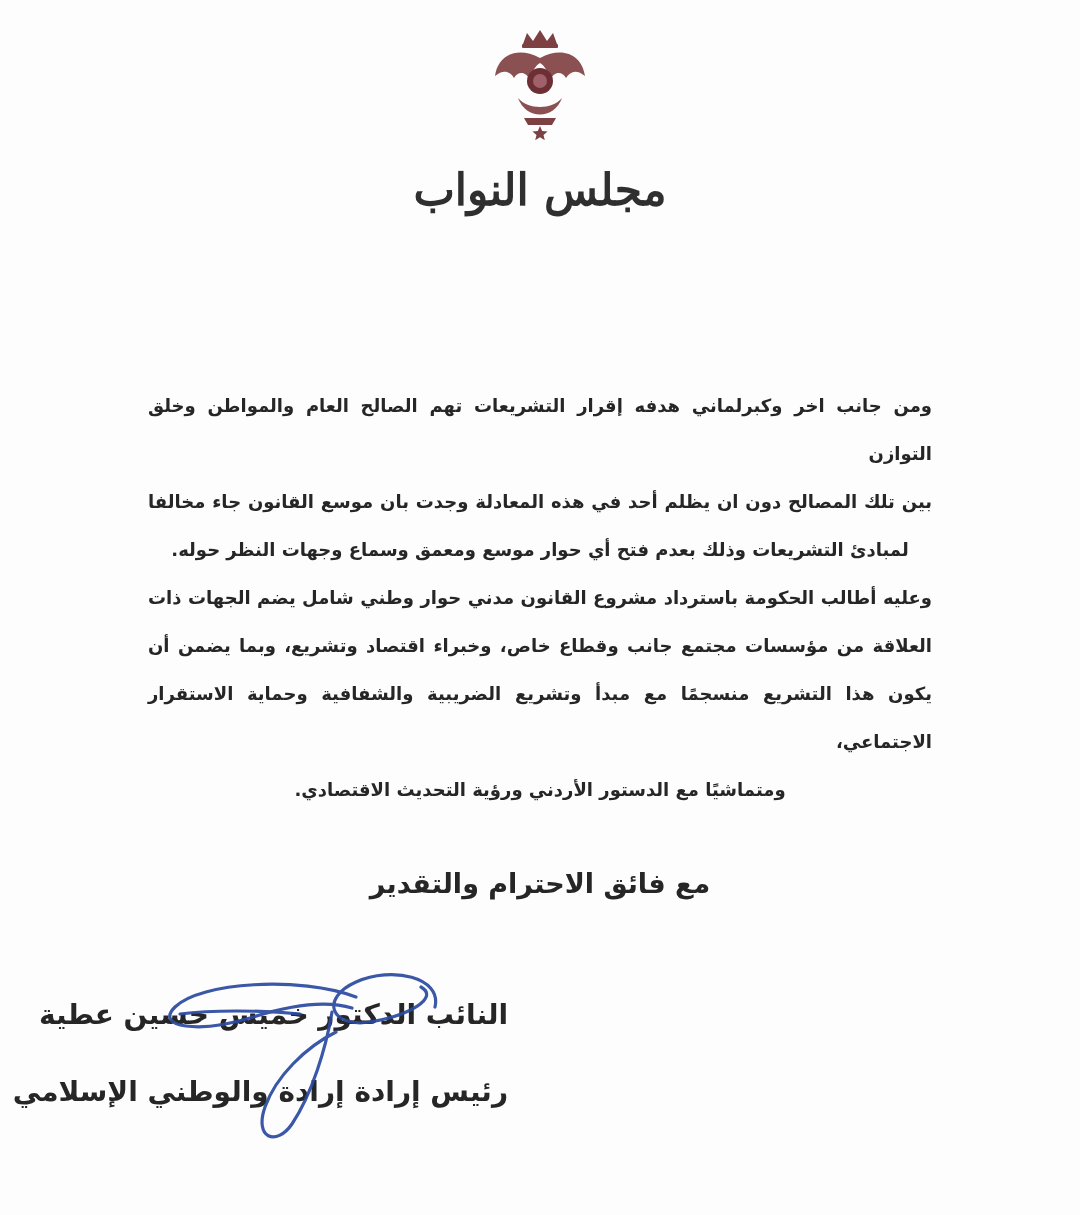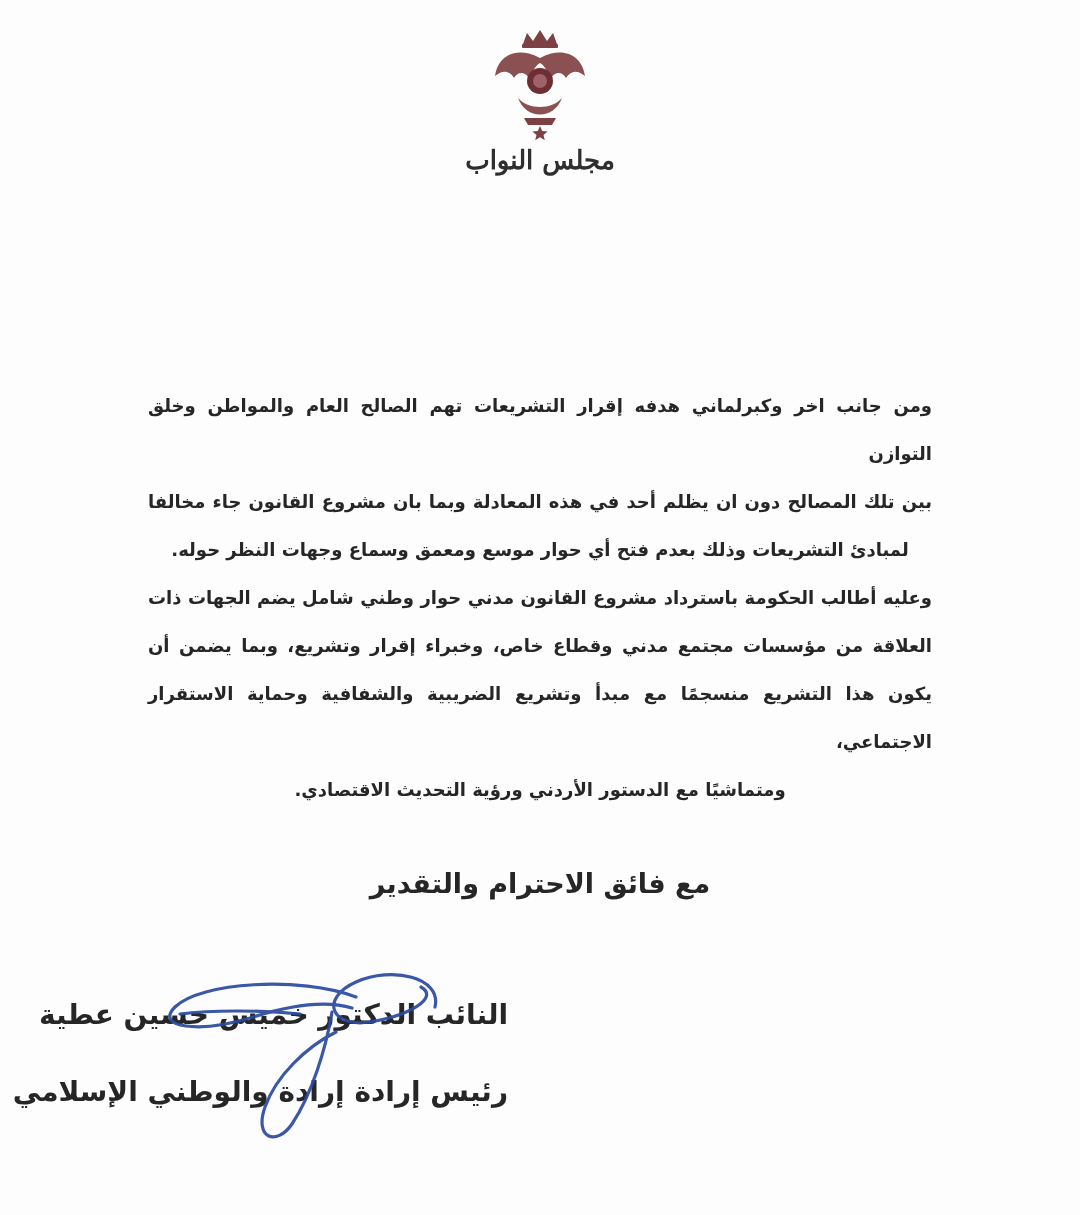--- a/index.html
+++ b/index.html
@@ -19,22 +19,22 @@
     top: 28px;
     left: 0;
     width: 100%;
     text-align: center;
   }
   .crest {
     display: block;
     margin: 0 auto;
   }
   .org-name {
-    margin-top: 5px;
-    font-size: 26px;
+    margin-top: 24px;
+    font-size: 44px;
     font-weight: bold;
     color: #2f2f2f;
     direction: rtl;
     font-family: "DejaVu Serif", serif;
     letter-spacing: 1px;
   }
   .body-text {
     position: absolute;
     top: 382px;
     right: 148px;
@@ -118,24 +118,24 @@
         <path d="M34 90 L66 90 L62 97 L38 97 Z" fill="#7d4043"></path>
 
         <path d="M50 98 l2.2 5 5.4 0.4 -4.1 3.5 1.3 5.3 -4.8 -2.9 -4.8 2.9 1.3 -5.3 -4.1 -3.5 5.4 -0.4 Z"></path>
       </g>
     </svg>
     <div class="org-name">مجلس النواب</div>
   </div>
 
   <div class="body-text" dir="rtl">
     <div class="line-just">ومن جانب اخر وكبرلماني هدفه إقرار التشريعات تهم الصالح العام والمواطن وخلق التوازن</div>
-    <div class="line-just">بين تلك المصالح دون ان يظلم أحد في هذه المعادلة وبما بان مشروع القانون جاء مخالفا</div>
+    <div class="line-just">بين تلك المصالح دون ان يظلم أحد في هذه المعادلة وجدت بان موسع القانون جاء مخالفا</div>
     <div class="line-end">لمبادئ التشريعات وذلك بعدم فتح أي حوار موسع ومعمق وسماع وجهات النظر حوله.</div>
     <div class="line-just">وعليه أطالب الحكومة باسترداد مشروع القانون مدني حوار وطني شامل يضم الجهات ذات</div>
-    <div class="line-just">العلاقة من مؤسسات مجتمع مدني وقطاع خاص، وخبراء إقرار وتشريع، وبما يضمن أن</div>
+    <div class="line-just">العلاقة من مؤسسات مجتمع جانب وقطاع خاص، وخبراء اقتصاد وتشريع، وبما يضمن أن</div>
     <div class="line-just">يكون هذا التشريع منسجمًا مع مبدأ وتشريع الضريبية والشفافية وحماية الاستقرار الاجتماعي،</div>
     <div class="line-end">ومتماشيًا مع الدستور الأردني ورؤية التحديث الاقتصادي.</div>
   </div>
 
   <div class="closing">مع فائق الاحترام والتقدير</div>
 
   <div class="signature-block" dir="rtl">
     <div class="sig-name">النائب الدكتور خميس حسين عطية</div>
     <div class="sig-title">رئيس إرادة إرادة والوطني الإسلامي</div>
   </div>

